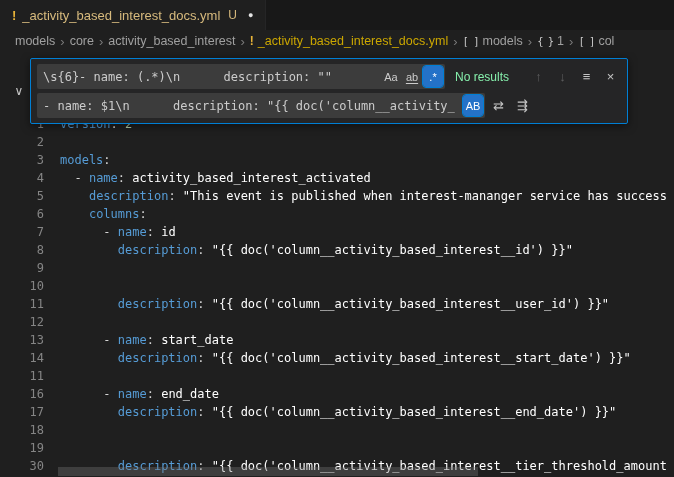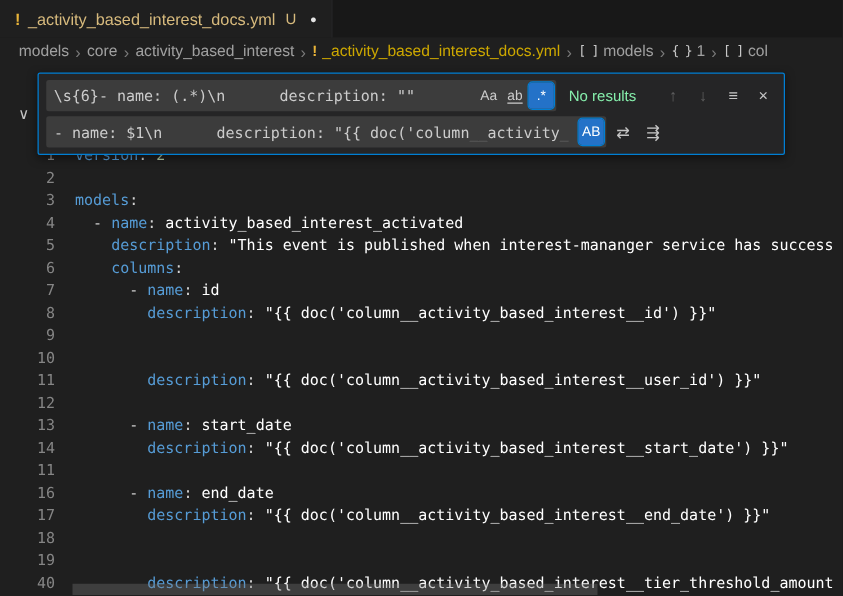--- a/index.html
+++ b/index.html
@@ -176,17 +176,17 @@
       <div class="line"><span class="ln">10</span></div>
       <div class="line"><span class="ln">11</span><span class="code"><span class="tk-p">        </span><span class="tk-k">description</span><span class="tk-p">: </span><span class="tk-s">"{{ doc('column__activity_based_interest__user_id') }}"</span></span></div>
       <div class="line"><span class="ln">12</span><span class="code"></span></div>
       <div class="line"><span class="ln">13</span><span class="code"><span class="tk-p">      - </span><span class="tk-k">name</span><span class="tk-p">: </span><span class="tk-s">start_date</span></span></div>
       <div class="line"><span class="ln">14</span><span class="code"><span class="tk-p">        </span><span class="tk-k">description</span><span class="tk-p">: </span><span class="tk-s">"{{ doc('column__activity_based_interest__start_date') }}"</span></span></div>
       <div class="line"><span class="ln">11</span><span class="code"></span></div>
       <div class="line"><span class="ln">16</span><span class="code"><span class="tk-p">      - </span><span class="tk-k">name</span><span class="tk-p">: </span><span class="tk-s">end_date</span></span></div>
       <div class="line"><span class="ln">17</span><span class="code"><span class="tk-p">        </span><span class="tk-k">description</span><span class="tk-p">: </span><span class="tk-s">"{{ doc('column__activity_based_interest__end_date') }}"</span></span></div>
       <div class="line"><span class="ln">18</span><span class="code"></span></div>
       <div class="line"><span class="ln">19</span></div>
-      <div class="line"><span class="ln">40</span><span class="code"><span class="tk-p">        </span><span class="tk-k">description</span><span class="tk-p">: </span><span class="tk-s">"{{ doc('column__activity_based_interest__tier_threshold_amount</span></span></div>
+      <div class="line"><span class="ln">30</span><span class="code"><span class="tk-p">        </span><span class="tk-k">description</span><span class="tk-p">: </span><span class="tk-s">"{{ doc('column__activity_based_interest__tier_threshold_amount</span></span></div>
     </div>
 
   <div class="hscroll"></div>
 </div>
 
 </body></html>

